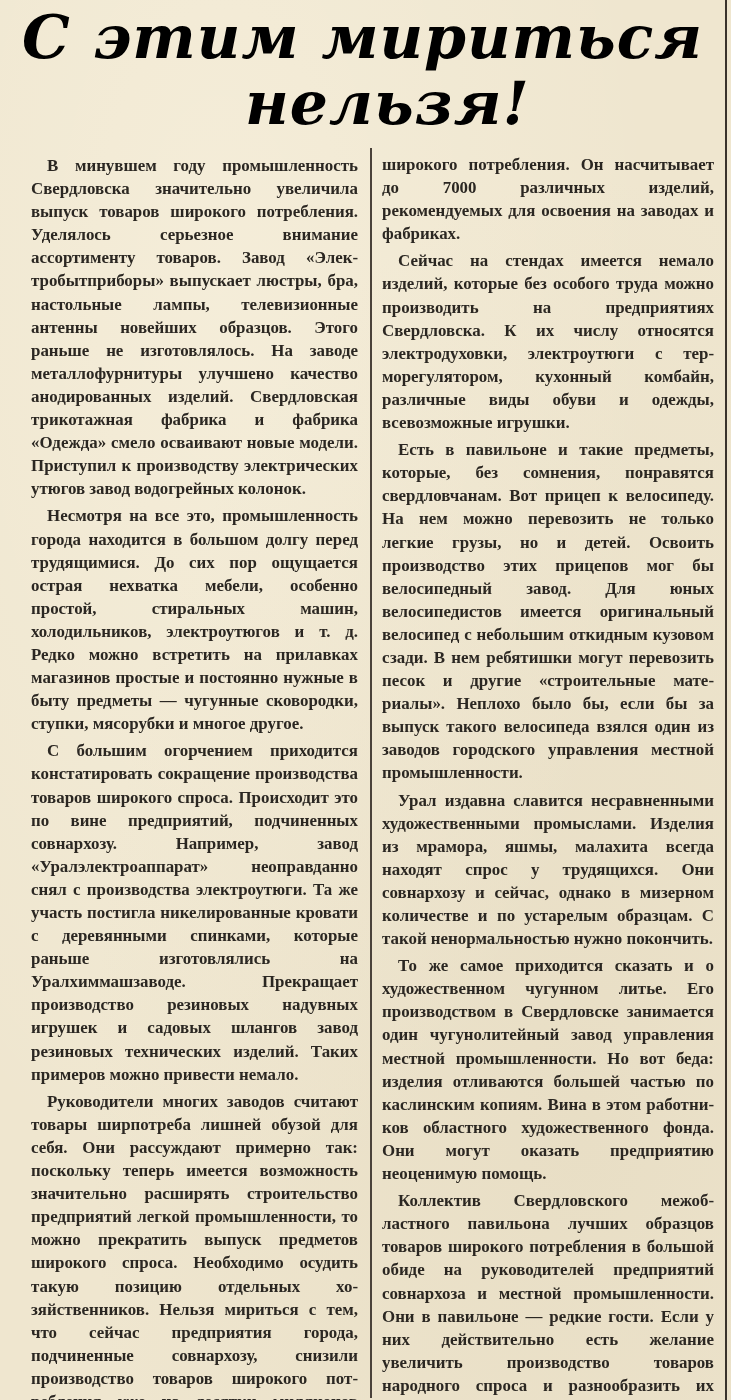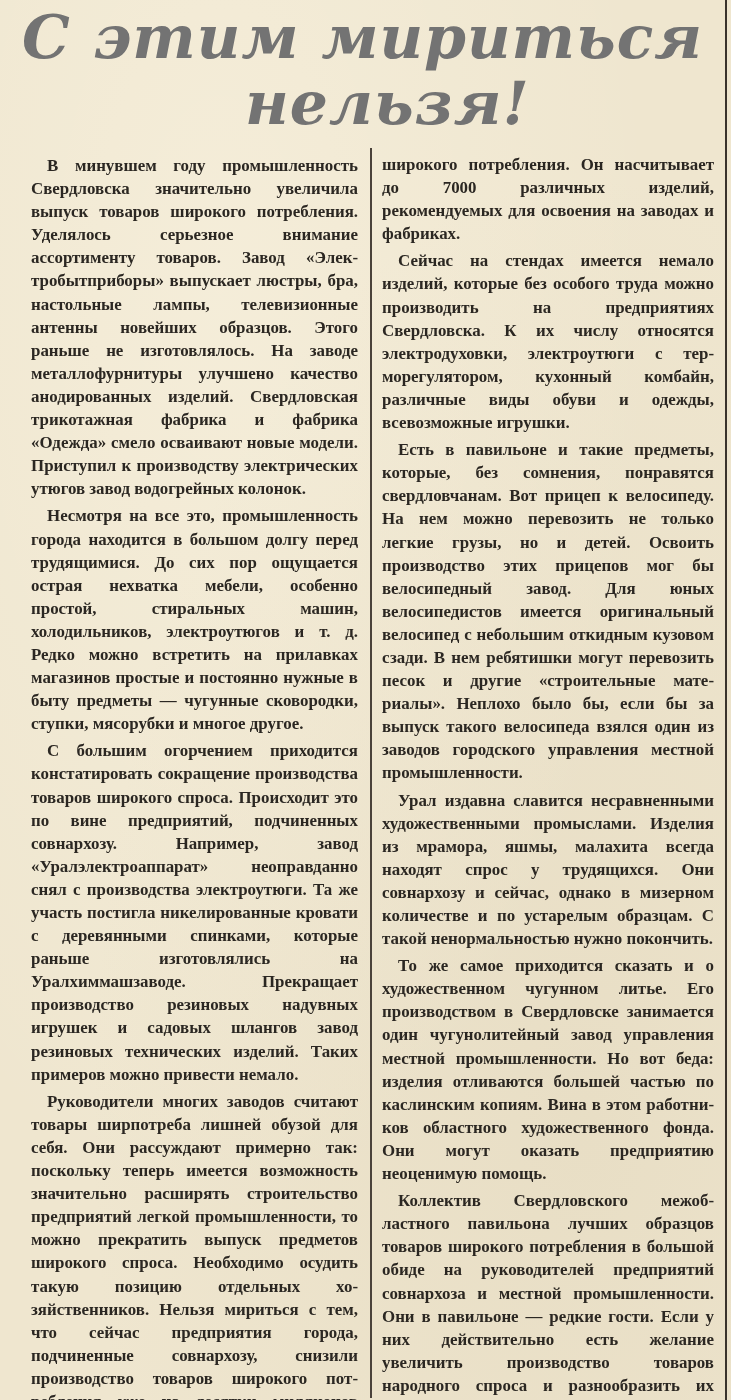--- a/index.html
+++ b/index.html
@@ -19,21 +19,21 @@
   }
   .right-rule {
     position: absolute; left: 725px; top: 0; width: 2px; height: 1400px;
     background: #3a332c;
   }
   .headline {
     position: absolute; left: 0; top: 4px; width: 725px;
     text-align: center;
     font-family: "DejaVu Serif", "Liberation Serif", serif;
     font-style: italic; font-weight: bold;
-    color: #737373;
+    color: #000000;
     line-height: 66px;
     font-size: 60px;
     letter-spacing: 1px;
   }
   .headline .line { display: block; }
   .headline .line2 { margin-left: 50px; }
   .col {
     position: absolute; top: 150px;
     font-size: 16.9px;
     line-height: 23.1px;

